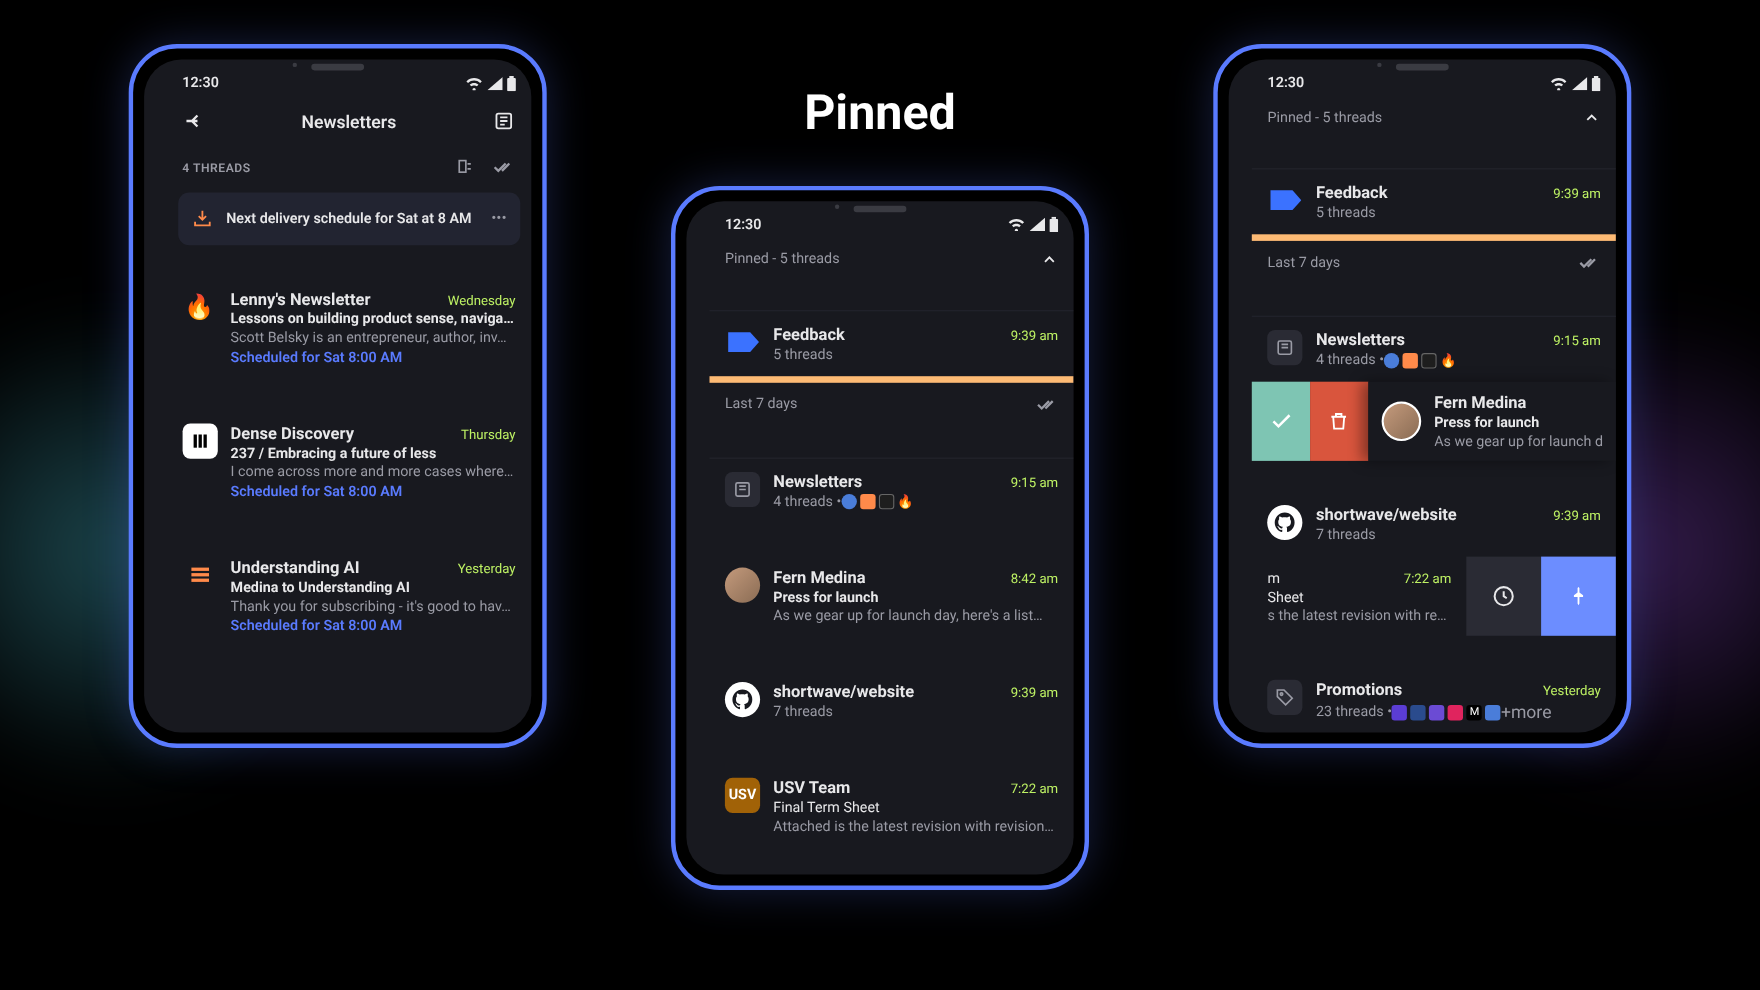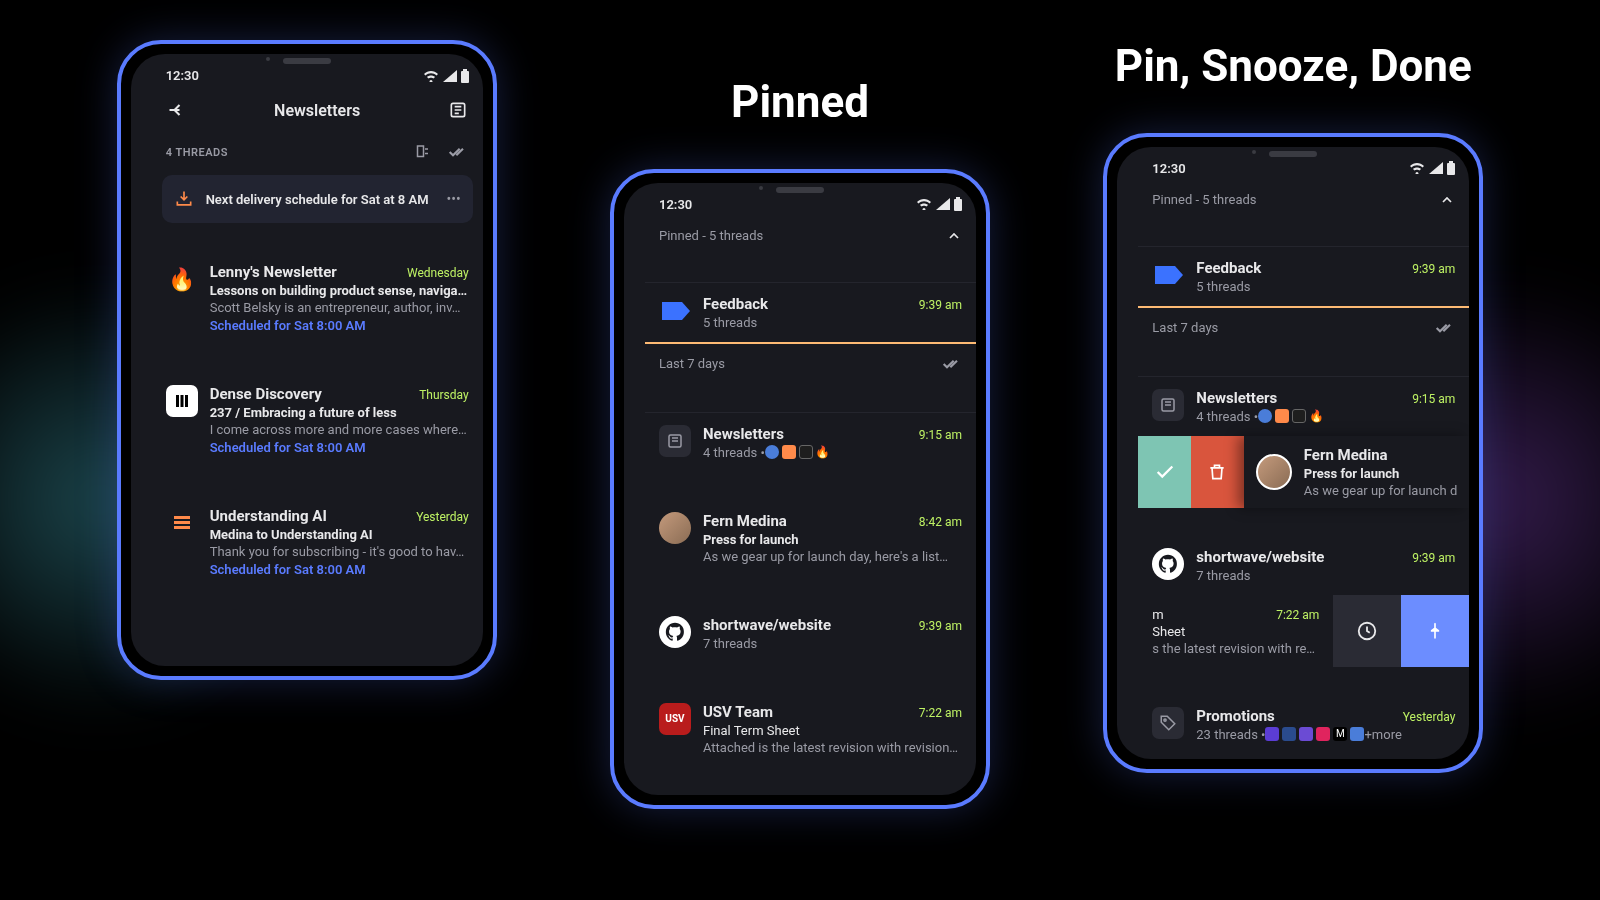--- a/index.html
+++ b/index.html
@@ -37,37 +37,37 @@
   .avatar.circle { border-radius: 50%; }
   .item-body { flex: 1; min-width: 0; }
   .item-top { display: flex; justify-content: space-between; align-items: baseline; }
   .item-title { color: #e8e8ea; font-size: 15px; font-weight: 700; }
   .item-time { color: #bef264; font-size: 12px; }
   .item-sub { color: #e8e8ea; font-size: 13px; font-weight: 700; white-space: nowrap; overflow: hidden; text-overflow: ellipsis; margin-top: 2px; }
   .item-preview { color: #9a9ba5; font-size: 13px; white-space: nowrap; overflow: hidden; text-overflow: ellipsis; margin-top: 2px; }
   .item-sched { color: #5a7bff; font-size: 13px; font-weight: 600; margin-top: 3px; }
   .item-thread-line { color: #9a9ba5; font-size: 13px; margin-top: 2px; display: flex; align-items: center; gap: 0; }
 
-  .section-header { display: flex; align-items: center; justify-content: space-between; padding: 10px 14px; color: #9a9ba5; font-size: 13px; border-top: 2px solid #fdba74; }
+  .section-header { display: flex; align-items: center; justify-content: space-between; padding: 10px 14px; color: #9a9ba5; font-size: 13px; border-top: 6px solid #fdba74; }
 
   .mini-icon { width: 14px; height: 14px; border-radius: 3px; display: inline-block; }
   .icon-row { display: flex; gap: 3px; align-items: center; }
 
   .swipe-row { display: flex; height: 72px; position: relative; }
   .swipe-seg { display: flex; align-items: center; justify-content: center; }
   .swipe-done { background: #7ec5b3; width: 68px; }
   .swipe-del { background: #d9553d; width: 68px; }
   .swipe-snooze { background: #2a2b34; width: 68px; }
   .swipe-pin { background: #6c8dff; width: 68px; }
   .swipe-content { flex: 1; background: #18191f; display: flex; align-items: center; padding: 0 12px; gap: 12px; box-shadow: -6px 0 12px rgba(0,0,0,0.4); }
 
   .partial-row { display: flex; height: 72px; }
   .partial-content { flex: 1; display: flex; flex-direction: column; justify-content: center; padding: 6px 14px; min-width: 0; }
 
-  .more-text { color: #9a9ba5; font-size: 13px; }
+  .more-text { color: #9a9ba5; font-size: 16px; }
 </style>
 </head>
 <body>
 
 <div class="glow-left"></div>
 <div class="glow-right"></div>
 
 <div class="container">
 
   <div class="panel">
@@ -275,21 +275,21 @@
           <div class="item-body">
             <div class="item-top">
                 <span class="item-title">shortwave/website</span>
                 <span class="item-time">9:39 am</span>
               </div>
             <div class="item-preview">7 threads</div>
           </div>
         </div>
 
         <div class="list-item">
-          <div class="avatar" style="background:#b91c1c;color:#fff;font-size:10px;font-weight:700">USV</div>
+          <div class="avatar" style="background:#a16207;color:#fff;font-size:13px;font-weight:700">USV</div>
           <div class="item-body">
             <div class="item-top">
                 <span class="item-title">USV Team</span>
                 <span class="item-time">7:22 am</span>
               </div>
             <div class="item-sub" style="font-weight:400;color:#e8e8ea">Final Term Sheet</div>
             <div class="item-preview">Attached is the latest revision with revision…</div>
           </div>
         </div>
 
@@ -317,21 +317,20 @@
               </span>
               <span class="more-text">+more</span>
             </div>
           </div>
         </div>
       </div>
     </div>
   </div>
 
   <div class="panel">
-    <div class="title">Pin, Snooze, Done</div>
     <div class="phone">
       <div class="phone-inner">
         <div class="notch-dot"></div>
         <div class="notch"></div>
         <div class="status-bar">
           <span>12:30</span>
           <span class="status-icons">
             <svg width="16" height="12" viewBox="0 0 16 12" fill="#e8e8ea">
                 <path d="M8 10a1.5 1.5 0 100 3 1.5 1.5 0 000-3zM4 7c2-2 6-2 8 0l-1.5 1.5c-1-1-4-1-5 0zM1 4c4-4 10-4 14 0l-1.5 1.5c-3-3-8-3-11 0z"></path>
               </svg>

